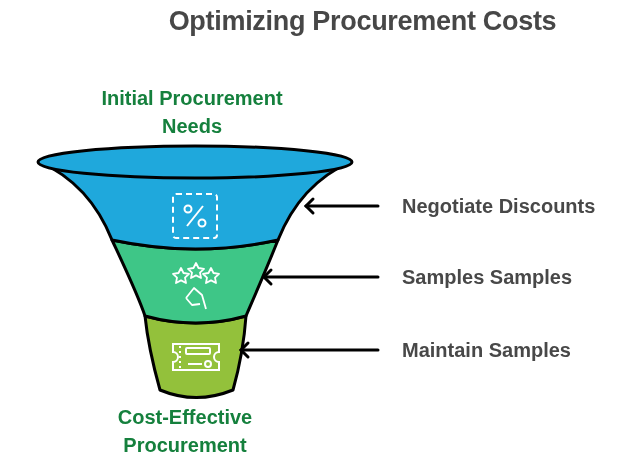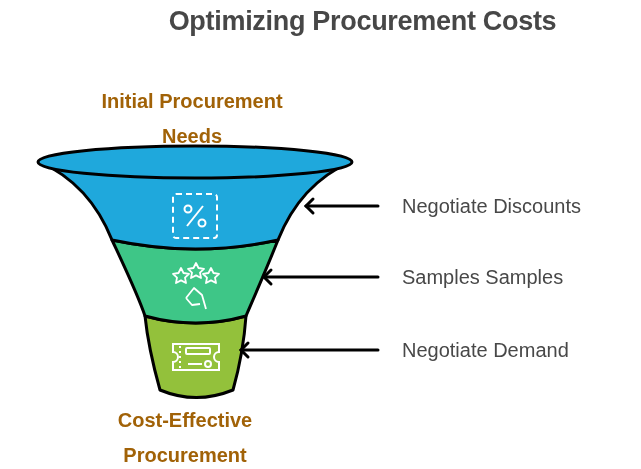--- a/index.html
+++ b/index.html
@@ -1,24 +1,24 @@
 <!DOCTYPE html>
 <html><head>
 <meta charset="utf-8">
 <style>
   html, body { margin: 0; padding: 0; background: #ffffff; }
   body { width: 641px; height: 469px; position: relative; overflow: hidden;
          font-family: "Liberation Sans", "DejaVu Sans", sans-serif; }
   .title { position: absolute; left: 0; width: 725px; top: 6px; text-align: center;
            font-size: 27px; font-weight: bold; color: #474747; letter-spacing: -0.3px; }
   .stage-label { position: absolute; text-align: center; font-size: 20px; font-weight: bold;
-                 color: #a16207; line-height: 35px; }
+                 color: #15803d; line-height: 28px; }
   .top-label { left: 72px; width: 240px; top: 84px; }
   .bottom-label { left: 65px; width: 240px; top: 403px; }
-  .step-label { position: absolute; left: 402px; font-size: 20px; font-weight: normal; color: #484848; }
+  .step-label { position: absolute; left: 402px; font-size: 20px; font-weight: bold; color: #484848; }
   svg.funnel { position: absolute; left: 0; top: 0; }
 </style>
 </head>
 <body>
 
 <div class="title">Optimizing Procurement Costs</div>
 
 <div class="stage-label top-label">Initial Procurement Needs</div>
 
 <svg class="funnel" width="641" height="469" viewBox="0 0 641 469">
@@ -62,15 +62,15 @@
     <polyline points="271,270 264,277 271,284"></polyline>
   </g>
   <g stroke="#000" stroke-width="3" fill="none" stroke-linecap="round">
     <line x1="378" y1="350" x2="241" y2="350"></line>
     <polyline points="248,343 241,350 248,357"></polyline>
   </g>
 </svg>
 
 <div class="step-label" style="top:195px">Negotiate Discounts</div>
 <div class="step-label" style="top:266px">Samples Samples</div>
-<div class="step-label" style="top:339px">Negotiate Demand</div>
+<div class="step-label" style="top:339px">Maintain Samples</div>
 
 <div class="stage-label bottom-label">Cost-Effective Procurement</div>
 
 </body></html>

